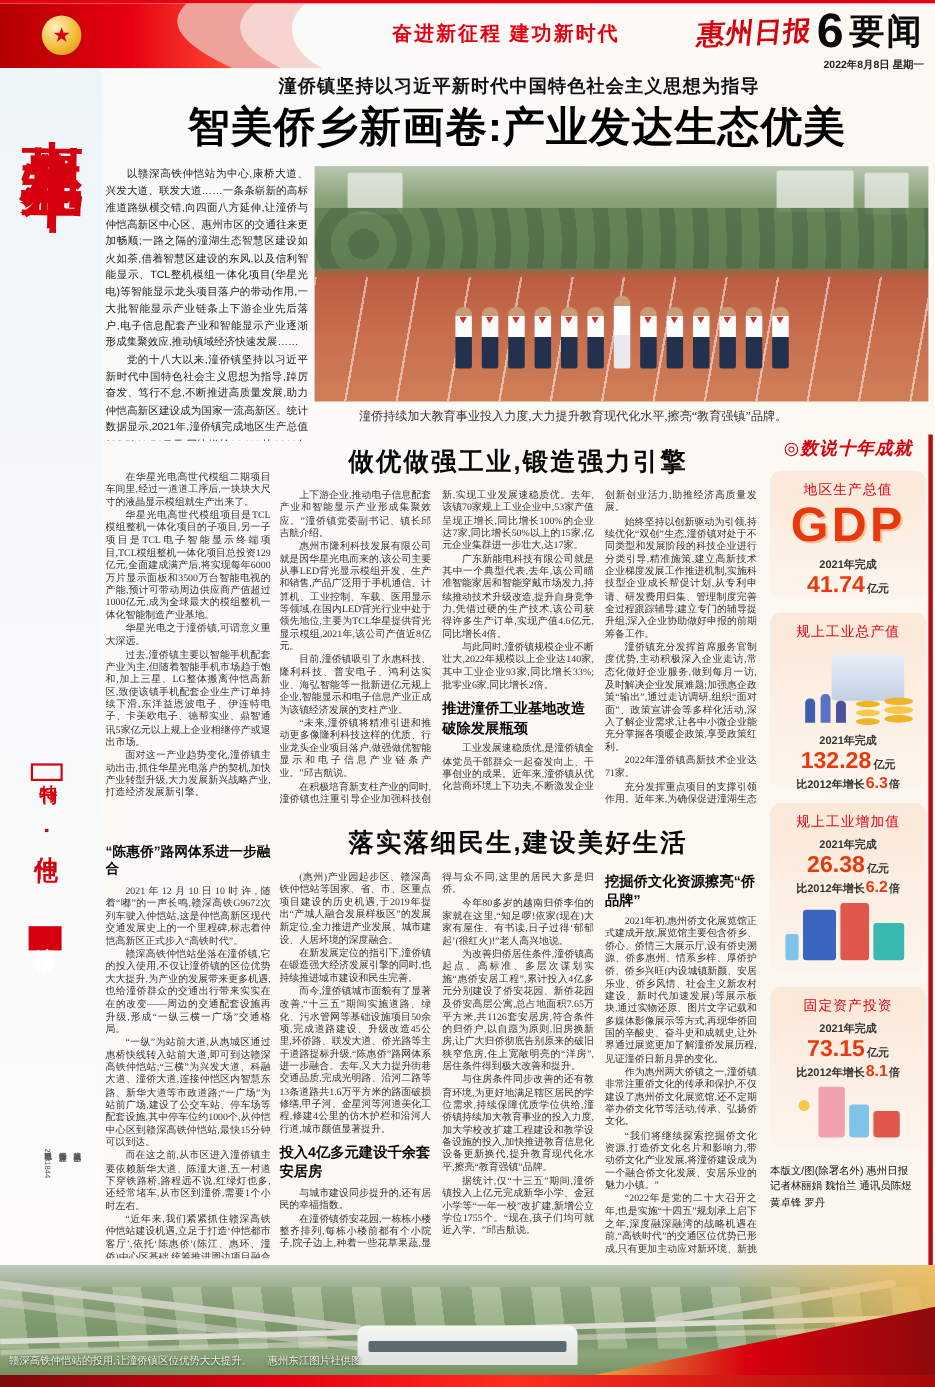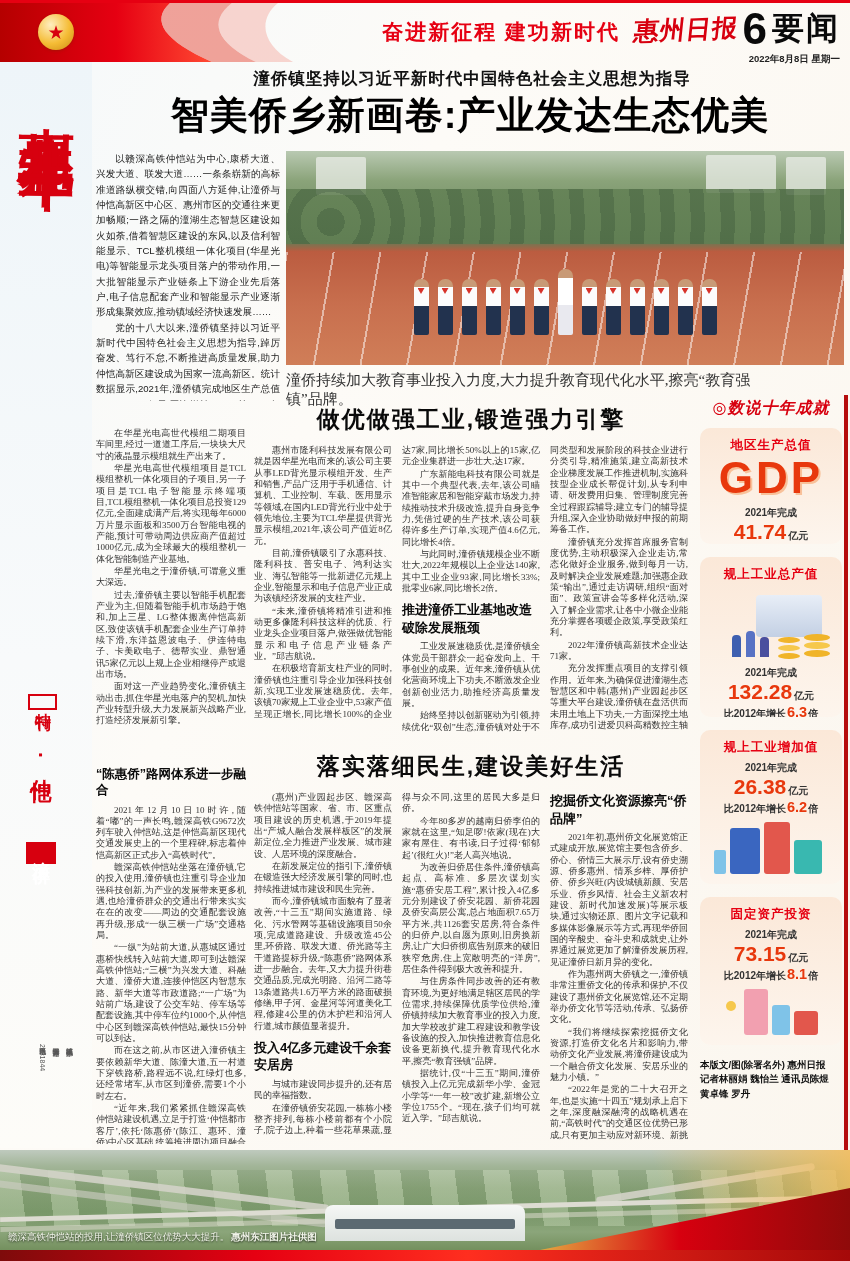--- a/index.html
+++ b/index.html
@@ -8,22 +8,22 @@
           background:linear-gradient(115deg,#f5f9fb 0%,#fdfbf7 35%,#fbf6ee 100%); }
 
   
   .topline { position:absolute; left:0; top:0; width:850px; height:3px; background:#e60012; }
   .flag { position:absolute; left:0; top:3px; width:300px; height:59px; }
   .flag svg { display:block; }
   .emblem { position:absolute; left:38px; top:11px; width:36px; height:36px; border-radius:50%;
             background:radial-gradient(circle at 35% 30%,#ffeec0,#f5bc35 55%,#c98a12);
             display:flex; align-items:center; justify-content:center;
             color:#d7000f; font-size:19px; box-shadow:0 1px 3px rgba(120,40,0,.45); }
-  .slogan { position:absolute; left:300px; top:18px; width:320px; text-align:right;
-            color:#e60012; font-weight:900; font-size:21px; letter-spacing:2px; }
+  .slogan { position:absolute; left:300px; top:18px; width:320px; text-align:center;
+            color:#e60012; font-weight:900; font-size:18px; letter-spacing:2px; }
   .mast { position:absolute; right:10px; top:7px; width:235px; text-align:right; }
   .mast-row { display:flex; justify-content:flex-end; align-items:center; gap:5px; }
   .paper { color:#d7000f; font-family:"DejaVu Serif", serif; font-weight:900; font-size:25px;
            transform:skewX(-8deg) rotate(-2deg); letter-spacing:1px; }
   .pagenum { color:#0a0a0a; font-weight:900; font-size:44px; line-height:.9; }
   .sect { color:#0a0a0a; font-weight:900; font-size:32px; letter-spacing:2px; }
   .dateline { font-size:9.5px; font-weight:bold; color:#222; margin-top:2px; }
 
   
   .strip { position:absolute; left:0; top:62px; width:92px; height:1086px;
@@ -57,22 +57,22 @@
   .ph-track-lines { position:absolute; left:0; top:47%; width:100%; height:53%;
               background:repeating-linear-gradient(100deg, rgba(255,255,255,.5) 0 2px, transparent 2px 46px); }
   .students { position:absolute; left:5%; right:5%; bottom:14%; display:flex; justify-content:center;
               gap:9px; align-items:flex-end; }
   .stu { display:block; width:15px; height:56px; border-radius:7px 7px 2px 2px; position:relative;
          background:linear-gradient(180deg,#c89a76 0 8px,#fcfcfc 8px 27px,#22324e 27px 100%); }
   .stu::after { content:""; position:absolute; left:4px; top:9px; width:7px; height:6px;
          background:#d7322a; clip-path:polygon(0 0,100% 0,50% 100%); }
   .stu.teacher { height:66px; background:linear-gradient(180deg,#c89a76 0 9px,#ffffff 9px 36px,#e9e9ef 36px 100%); }
   .stu.teacher::after { display:none; }
-  .caption { position:absolute; left:286px; top:371px; width:470px; font-size:15px; color:#333;
-             font-family:"Liberation Serif",serif; }
+  .caption { position:absolute; left:286px; top:371px; width:470px; font-size:11px; color:#333;
+             font-family:"Liberation Serif",serif;text-align:center; }
 
   
   .colL { position:absolute; left:96px; top:404px; width:150px; }
   .blk1 { margin-top:24px; height:324px; overflow:hidden; }
   .blk2 { margin-top:14px; height:378px; overflow:hidden; }
   .colL h3 { font-size:12.5px; font-weight:900; color:#0a0a0a; margin-bottom:6px; line-height:1.3; }
   .colL p, .cols3 p { font-family:"Liberation Serif","DejaVu Serif",serif; font-size:9px;
             line-height:1.26; color:#333; text-align:justify; text-indent:2em; margin-bottom:1px; }
   .colsR { position:absolute; left:254px; top:404px; width:434px; }
   .sec-title { text-align:center; font-weight:900; font-size:23px; color:#0a0a0a;
@@ -83,40 +83,40 @@
   .c2 { height:352px; }
   .cols3 h4 { font-size:13px; font-weight:900; color:#0a0a0a; line-height:1.35; margin:7px 0 5px;
               text-align:left; }
 
   
   .sidebar { position:absolute; left:700px; top:398px; width:142px; }
   .sb-title { text-align:center; color:#d7000f; font-family:"DejaVu Serif",serif; font-style:italic;
               font-weight:900; font-size:16px; letter-spacing:1px; margin-bottom:9px; }
   .card { border-radius:10px; background:linear-gradient(180deg,#fbe8d8,#fdf5ed); text-align:center;
           padding:9px 6px; margin-bottom:13px; overflow:hidden; position:relative; }
-  .card-label { color:#e60012; font-weight:700; font-size:12.5px; letter-spacing:1px; }
+  .card-label { color:#e60012; font-weight:400; font-size:12.5px; letter-spacing:1px; }
   .gdp-big { font-size:44px; font-weight:900; color:#e8380d; letter-spacing:3px; line-height:1.02;
              text-shadow:2px 2px 0 #f8c19a; margin-top:2px; }
   .card-year { font-size:10px; color:#333; margin-top:5px; font-weight:bold; }
   .card-val b { font-size:21px; color:#e8380d; }
   .card-val span { font-size:10px; color:#333; margin-left:2px; font-weight:bold; }
   .card-growth { font-size:10px; color:#333; font-weight:bold; }
   .card-growth b { color:#e8380d; font-size:14.5px; margin:0 1px; }
   .illus { position:relative; height:74px; margin:4px 0 2px; }
   .illus span { position:absolute; display:block; }
   .laptop { right:14px; top:8px; width:66px; height:42px; border-radius:4px;
             background:linear-gradient(180deg,#e8eef7,#c3d0e4); box-shadow:0 46px 0 -38px #cdd7e6; }
   .coin { width:26px; height:7px; border-radius:50%; background:#f0b429; box-shadow:0 -8px 0 #f6c84c, 0 -16px 0 #f0b429; }
   .coin.a { right:6px; bottom:4px; } .coin.b { right:36px; bottom:2px; height:6px; width:22px; }
   .person { width:9px; height:22px; border-radius:4px 4px 0 0; bottom:4px; }
   .p1 { left:26px; background:#3e5fb0; } .p2 { left:40px; background:#5872c4; height:26px; } .p3 { left:54px; background:#4a4f9e; height:20px; }
   .blockA { background:#e2574c; } .blockB { background:#39b8b0; } .blockC { background:#3a66c0; }
   .blockD { background:#7fc3e8; } .blockE { background:#f2a0b0; } .blockF { background:#f6c84c; border-radius:50%; }
   .redrule { position:absolute; left:844px; top:395px; width:4px; height:755px; background:#b50d0d; }
-  .credits { position:absolute; left:700px; top:1058px; width:144px; font-size:9.5px; font-weight:700;
+  .credits { position:absolute; left:700px; top:1058px; width:144px; font-size:9.5px; font-weight:400;
              color:#111; line-height:1.5; }
 
   
   .colophon { position:absolute; left:36px; top:1042px; height:102px; writing-mode:vertical-rl;
               font-size:7px; color:#555; line-height:1.9; }
   .colophon span { display:block; }
 
   
   .pano { position:absolute; left:0; top:1150px; width:850px; height:100px; overflow:hidden;
           background:linear-gradient(180deg,#bfcabe 0%,#a2b598 16%,#8aa37a 38%,#7c9a6c 62%,#8ba57a 82%,#74905e 100%); }
@@ -130,21 +130,21 @@
   .station { position:absolute; left:50%; transform:translateX(-50%); bottom:9px; width:200px; height:36px;
              background:linear-gradient(#f5f7f5,#dde2df); border-radius:8px 8px 0 0; }
   .station i { position:absolute; left:10px; right:10px; top:14px; height:10px; background:#5c6a72; border-radius:2px; }
   .glow { position:absolute; right:0; top:0; width:240px; height:100%;
           background:linear-gradient(255deg, rgba(248,190,90,.85), rgba(248,190,90,0) 75%); }
   .ribbon { position:absolute; right:0; bottom:0; width:310px; height:62px;
             clip-path:polygon(100% 0, 100% 100%, 0 100%);
             background:linear-gradient(90deg, rgba(240,170,60,.9), #d7000f 45%, #8f0a0a); }
   .pano-cap { position:absolute; left:8px; bottom:6px; color:#f2f5ea; font-size:9.5px;
               text-shadow:0 1px 2px rgba(0,0,0,.75); }
-  .pano-cap .credit { margin-left:2px;font-weight:bold; }
+  .pano-cap .credit { margin-left:14px; }
   .bottomband { position:absolute; left:0; top:1250px; width:850px; height:11px;
                 background:linear-gradient(90deg,#7e0b0b,#e60012 30%,#ff2e1f 55%,#a50909); }
 </style>
 </head>
 <body>
 
 <div class="page">
 
   <div class="topline"></div>
 
@@ -219,31 +219,32 @@
       <p>在华星光电高世代模组二期项目车间里,经过一道道工序后,一块块大尺寸的液晶显示模组就生产出来了。</p>
       <p>华星光电高世代模组项目是TCL模组整机一体化项目的子项目,另一子项目是TCL电子智能显示终端项目,TCL模组整机一体化项目总投资129亿元,全面建成满产后,将实现每年6000万片显示面板和3500万台智能电视的产能,预计可带动周边供应商产值超过1000亿元,成为全球最大的模组整机一体化智能制造产业基地。</p>
       <p>华星光电之于潼侨镇,可谓意义重大深远。</p>
       <p>过去,潼侨镇主要以智能手机配套产业为主,但随着智能手机市场趋于饱和,加上三星、LG整体搬离仲恺高新区,致使该镇手机配套企业生产订单持续下滑,东洋益恩波电子、伊连特电子、卡美欧电子、德帮实业、鼎智通讯5家亿元以上规上企业相继停产或退出市场。</p>
       <p>面对这一产业趋势变化,潼侨镇主动出击,抓住华星光电落户的契机,加快产业转型升级,大力发展新兴战略产业,打造经济发展新引擎。</p>
 
     </div>
     <div class="blk2">
       <h3>“陈惠侨”路网体系进一步融合</h3>
       <p>2021年12月10日10时许,随着“嘟”的一声长鸣,赣深高铁G9672次列车驶入仲恺站,这是仲恺高新区现代交通发展史上的一个里程碑,标志着仲恺高新区正式步入“高铁时代”。</p>
-      <p>赣深高铁仲恺站坐落在潼侨镇,它的投入使用,潼侨镇也注重引导企业加强科技创新,为产业的发展带来更多机遇,也给潼侨群众的交通出行带来实实在在的改变——周边的交通配套设施再升级,形成“一纵三横一广场”交通格局。</p>
+      <p>赣深高铁仲恺站坐落在潼侨镇,它的投入使用,不仅让潼侨镇的区位优势大大提升,为产业的发展带来更多机遇,也给潼侨群众的交通出行带来实实在在的改变——周边的交通配套设施再升级,形成“一纵三横一广场”交通格局。</p>
       <p>“一纵”为站前大道,从惠城区通过惠桥快线转入站前大道,即可到达赣深高铁仲恺站;“三横”为兴发大道、科融大道、潼侨大道,连接仲恺区内智慧东路、新华大道等市政道路;“一广场”为站前广场,建设了公交车站、停车场等配套设施,其中停车位约1000个,从仲恺中心区到赣深高铁仲恺站,最快15分钟可以到达。</p>
       <p>而在这之前,从市区进入潼侨镇主要依赖新华大道、陈潼大道,五一村道下穿铁路桥,路程远不说,红绿灯也多,还经常堵车,从市区到潼侨,需要1个小时左右。</p>
       <p>“近年来,我们紧紧抓住赣深高铁仲恺站建设机遇,立足于打造‘仲恺都市客厅’,依托‘陈惠侨’(陈江、惠环、潼侨)中心区基础,统筹推进周边项目融合发展,产城人融合发展初见成效。”杨智峰介绍,潼侨镇主动借力“两个区一个站”——潼湖生态智慧区创新与总部经济区、中韩</p>
     </div>
   </section>
 
   <section class="colsR">
     <div class="sec1">
       <h2 class="sec-title">做优做强工业,锻造强力引擎</h2>
       <div class="cols3 c1">
+        <p>上下游企业,推动电子信息配套产业和智能显示产业形成集聚效应。”潼侨镇党委副书记、镇长邱吉航介绍。</p>
         <p>惠州市隆利科技发展有限公司就是因华星光电而来的,该公司主要从事LED背光显示模组开发、生产和销售,产品广泛用于手机通信、计算机、工业控制、车载、医用显示等领域,在国内LED背光行业中处于领先地位,主要为TCL华星提供背光显示模组,2021年,该公司产值近8亿元。</p>
         <p>目前,潼侨镇吸引了永惠科技、隆利科技、普安电子、鸿利达实业、海弘智能等一批新进亿元规上企业,智能显示和电子信息产业正成为该镇经济发展的支柱产业。</p>
         <p>“未来,潼侨镇将精准引进和推动更多像隆利科技这样的优质、行业龙头企业项目落户,做强做优智能显示和电子信息产业链条产业。”邱吉航说。</p>
         <p>在积极培育新支柱产业的同时,潼侨镇也注重引导企业加强科技创新,实现工业发展速稳质优。去年,该镇70家规上工业企业中,53家产值呈现正增长,同比增长100%的企业达7家,同比增长50%以上的15家,亿元企业集群进一步壮大,达17家。</p>
         <p>广东新能电科技有限公司就是其中一个典型代表,去年,该公司瞄准智能家居和智能穿戴市场发力,持续推动技术升级改造,提升自身竞争力,凭借过硬的生产技术,该公司获得许多生产订单,实现产值4.6亿元,同比增长4倍。</p>
         <p>与此同时,潼侨镇规模企业不断壮大,2022年规模以上企业达140家,其中工业企业93家,同比增长33%;批零业6家,同比增长2倍。</p>
         <h4>推进潼侨工业基地改造 破除发展瓶颈</h4>
         <p>工业发展速稳质优,是潼侨镇全体党员干部群众一起奋发向上、干事创业的成果。近年来,潼侨镇从优化营商环境上下功夫,不断激发企业创新创业活力,助推经济高质量发展。</p>
         <p>始终坚持以创新驱动为引领,持续优化“双创”生态,潼侨镇对处于不同类型和发展阶段的科技企业进行分类引导,精准施策,建立高新技术企业梯度发展工作推进机制,实施科技型企业成长帮促计划,从专利申请、研发费用归集、管理制度完善全过程跟踪辅导;建立专门的辅导提升组,深入企业协助做好申报的前期筹备工作。</p>
         <p>潼侨镇充分发挥首席服务官制度优势,主动积极深入企业走访,常态化做好企业服务,做到每月一访,及时解决企业发展难题;加强惠企政策“输出”,通过走访调研,组织“面对面”、政策宣讲会等多样化活动,深入了解企业需求,让各中小微企业能充分掌握各项暖企政策,享受政策红利。</p>

